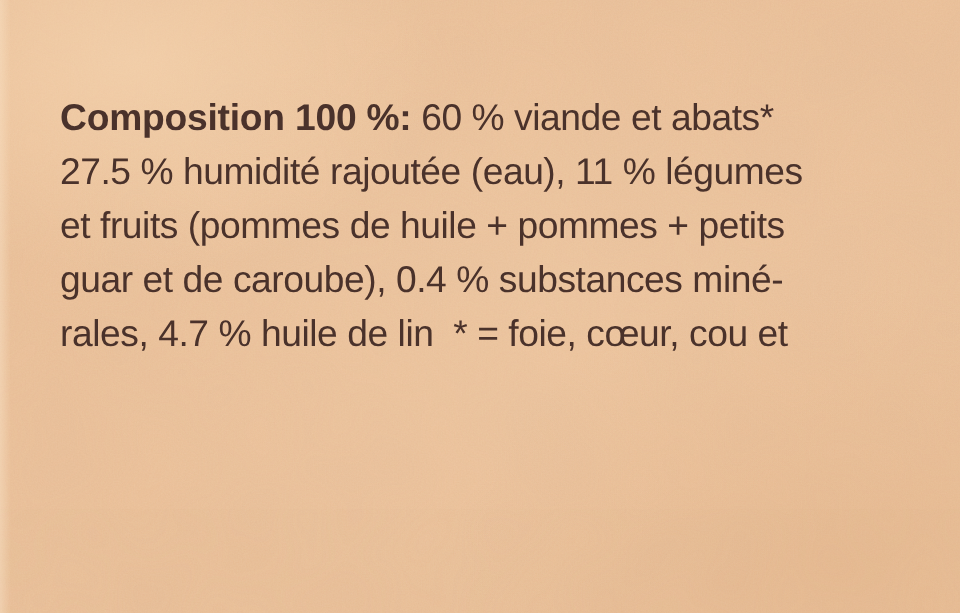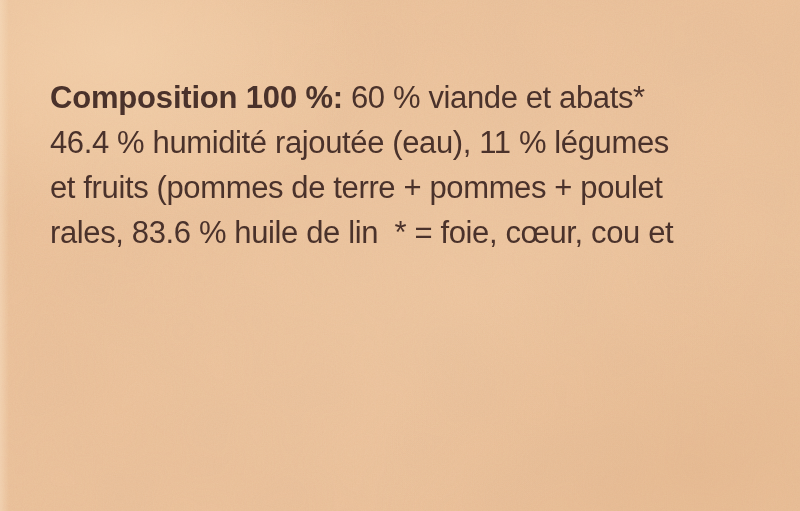--- a/index.html
+++ b/index.html
@@ -91,18 +91,19 @@
       </filter>
     </defs>
     <rect width="800" height="511" fill="#ecc098"></rect>
     <rect width="800" height="511" filter="url(#cloud)" opacity="0.28"></rect>
     <rect width="800" height="511" filter="url(#grainDark)" opacity="0.16"></rect>
     <rect width="800" height="511" filter="url(#grainLight)" opacity="0.22"></rect>
   </svg>
 
   <div class="text-block">
     <p class="line"><strong>Composition 100 %:</strong><span>60 % viande et abats*</span></p>
-    <p class="line">46.4 % humidité rajoutée (eau), 11 % légumes</p>
-    <p class="line">et fruits (pommes de terre + pommes + poulet</p>
-    <p class="line">rales, 83.6 % huile de lin  * = foie, cœur, cou et</p>
+    <p class="line">27.5 % humidité rajoutée (eau), 11 % légumes</p>
+    <p class="line">et fruits (pommes de huile + pommes + petits</p>
+    <p class="line">guar et de caroube), 0.4 % substances miné-</p>
+    <p class="line">rales, 4.7 % huile de lin  * = foie, cœur, cou et</p>
   </div>
 
 </div>
 
 </body></html>

